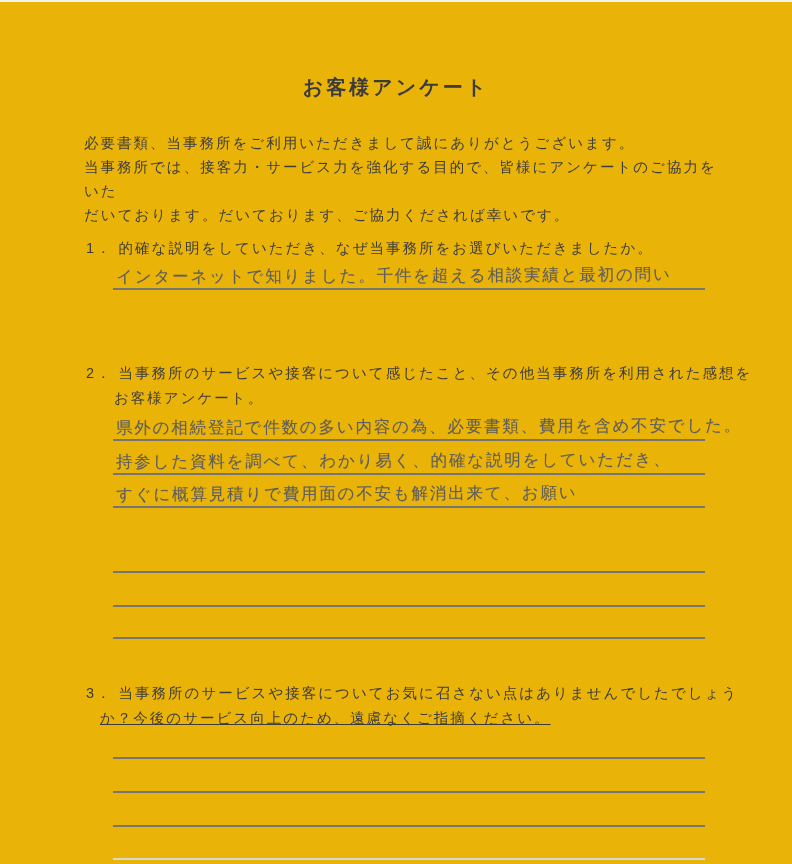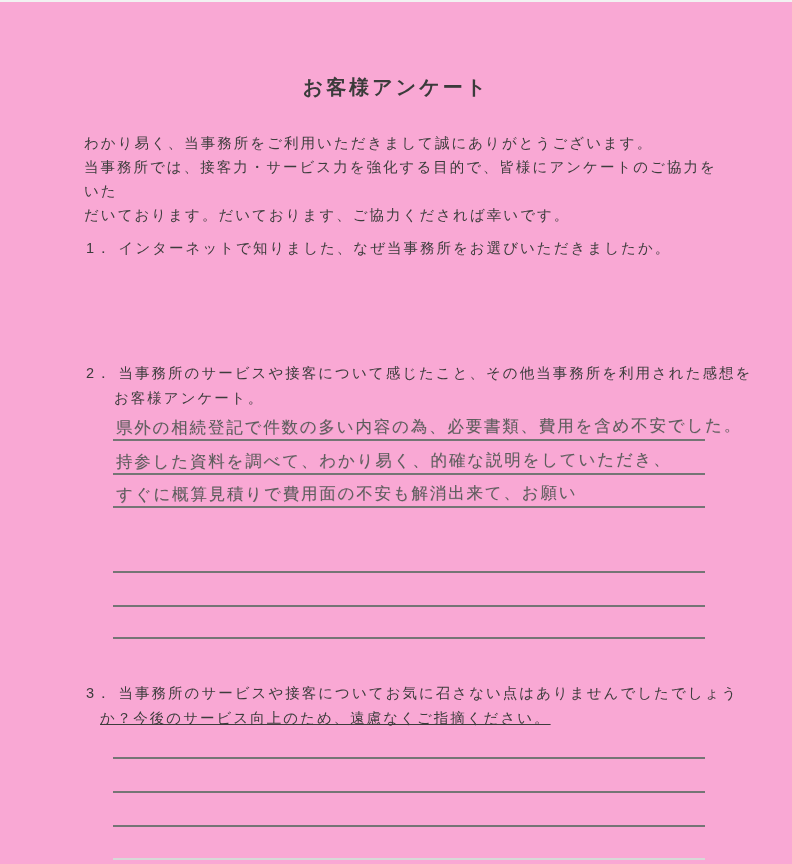--- a/index.html
+++ b/index.html
@@ -1,19 +1,19 @@
 <!DOCTYPE html>
 <html lang="ja"><head>
 <meta charset="utf-8">
 <style>
   html,body { margin:0; padding:0; background:#ffffff; }
   .page {
     position:relative;
     width:792px; height:864px;
-    background:#f9a8d4;
+    background:#eab308;
     overflow:hidden;
     font-family:"Liberation Sans","DejaVu Sans",sans-serif;
     color:#3a3a3a;
   }
   .page::before{ 
     content:""; position:absolute; top:0; left:0; right:0; height:2px;
     background:#f2f2f2;
   }
   .doc-title {
     position:absolute; top:74px; left:0; width:100%;
@@ -56,27 +56,30 @@
   .l-757{top:723px} .l-791{top:757px} .l-825{top:791px} .l-858{top:824px}
 </style>
 </head>
 <body>
 
 <div class="page">
 
   <h1 class="doc-title">お客様アンケート</h1>
 
   <div class="intro">
-    <div>わかり易く、当事務所をご利用いただきまして誠にありがとうございます。</div>
+    <div>必要書類、当事務所をご利用いただきまして誠にありがとうございます。</div>
     <div>当事務所では、接客力・サービス力を強化する目的で、皆様にアンケートのご協力をいた</div>
     <div>だいております。だいております、ご協力くだされば幸いです。</div>
   </div>
 
   <div class="q-heading q1-heading">
-    <span class="q-num">1．</span><span>インターネットで知りました、なぜ当事務所をお選びいただきましたか。</span>
+    <span class="q-num">1．</span><span>的確な説明をしていただき、なぜ当事務所をお選びいただきましたか。</span>
+  </div>
+  <div class="ans-line l-288">
+    <span class="hand">インターネットで知りました。千件を超える相談実績と最初の問い</span>
   </div>
 
   <div class="q-heading q2-heading">
     <div><span class="q-num">2．</span><span>当事務所のサービスや接客について感じたこと、その他当事務所を利用された感想を</span></div>
     <div class="cont">お客様アンケート。</div>
   </div>
   <div class="ans-line l-439">
     <span class="hand">県外の相続登記で件数の多い内容の為、必要書類、費用を含め不安でした。</span>
   </div>
   <div class="ans-line l-473">

